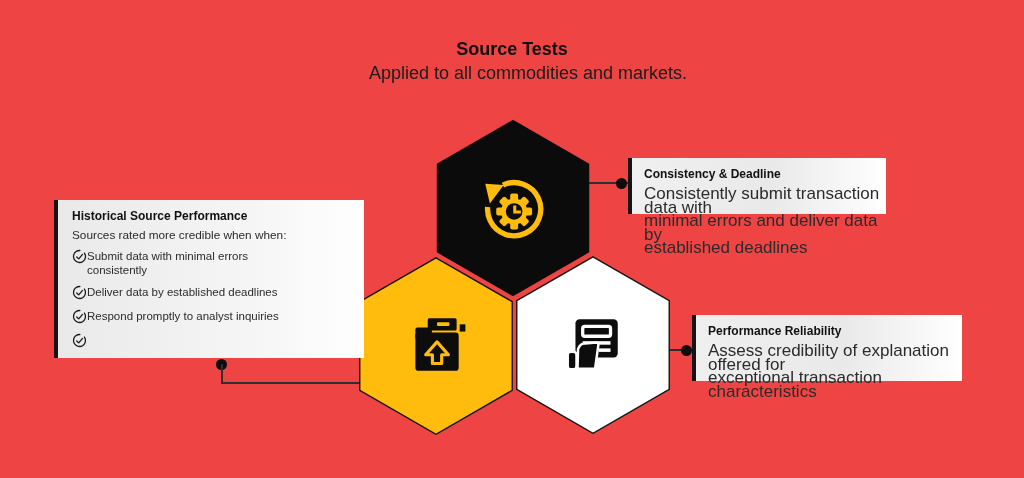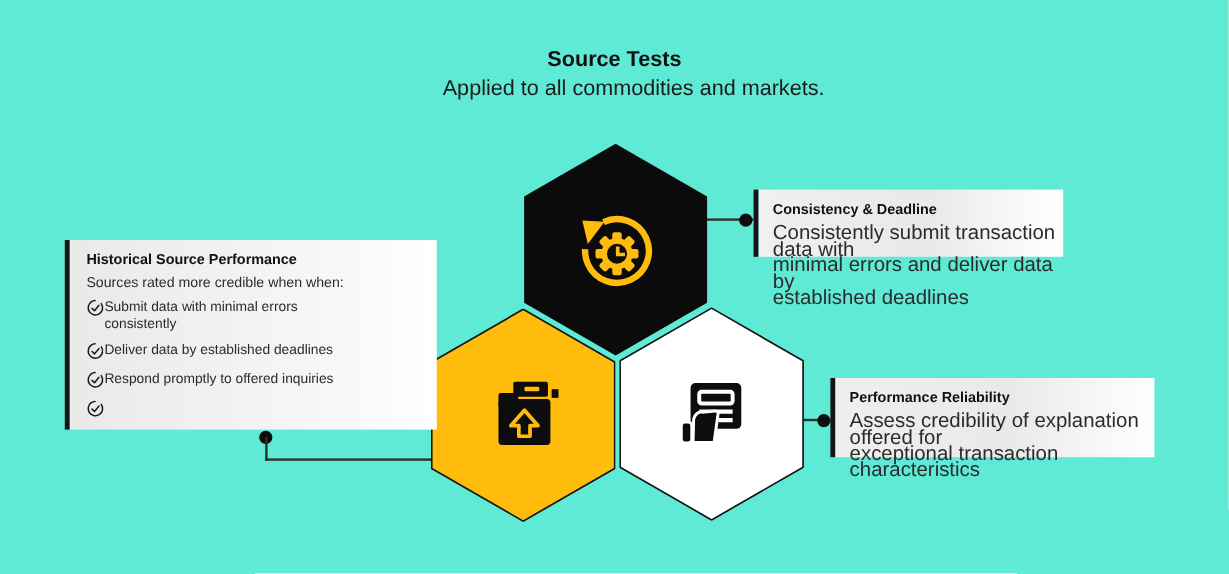--- a/index.html
+++ b/index.html
@@ -3,21 +3,21 @@
 <meta charset="utf-8">
 <style>
   * { margin:0; padding:0; box-sizing:border-box; }
   html,body { background:#ffffff; }
   :root {
     --accent:#FFBC0D; --hex-black:#0B0B0B; --text-dark:#111111;
     --text-body:#2B2B2B; --line:#2F2F2F;
   }
   .stage {
     position:relative; width:1024px; height:478px; overflow:hidden;
-    font-family:"Liberation Sans","DejaVu Sans",sans-serif; background:#5eead4;padding-left:36px;
+    font-family:"Liberation Sans","DejaVu Sans",sans-serif; background:#ef4444;padding-left:36px;
   }
   
   .hdr { position:absolute; top:37px; left:0; width:1024px; text-align:center; }
   .hdr .title { font-size:18px; font-weight:700; color:#101010; line-height:24px; }
   .hdr .subtitle { font-size:18px; font-weight:400; color:#1c1c1c; line-height:25px;margin-left:32px; }
 
   
   .seg { position:absolute; background:var(--line); }
   .dot { position:absolute; width:11px; height:11px; border-radius:50%; background:#0d0d0d; }
 
@@ -164,21 +164,21 @@
           <circle class="ck" cx="10" cy="10" r="8" stroke-dasharray="42 8.3" transform="rotate(325 10 10)"></circle>
           <polyline class="ck" points="6.3,10.6 9,13.2 14,7.2"></polyline>
         </svg>
         <span class="txt">Deliver data by established deadlines</span>
       </li>
       <li>
         <svg class="ckicon" viewBox="0 0 20 20" width="15" height="15">
           <circle class="ck" cx="10" cy="10" r="8" stroke-dasharray="42 8.3" transform="rotate(325 10 10)"></circle>
           <polyline class="ck" points="6.3,10.6 9,13.2 14,7.2"></polyline>
         </svg>
-        <span class="txt">Respond promptly to offered inquiries</span>
+        <span class="txt">Respond promptly to analyst inquiries</span>
       </li>
       <li>
         <svg class="ckicon" viewBox="0 0 20 20" width="15" height="15">
           <circle class="ck" cx="10" cy="10" r="8" stroke-dasharray="42 8.3" transform="rotate(325 10 10)"></circle>
           <polyline class="ck" points="6.3,10.6 9,13.2 14,7.2"></polyline>
         </svg>
       </li>
     </ul>
   </aside>
 

